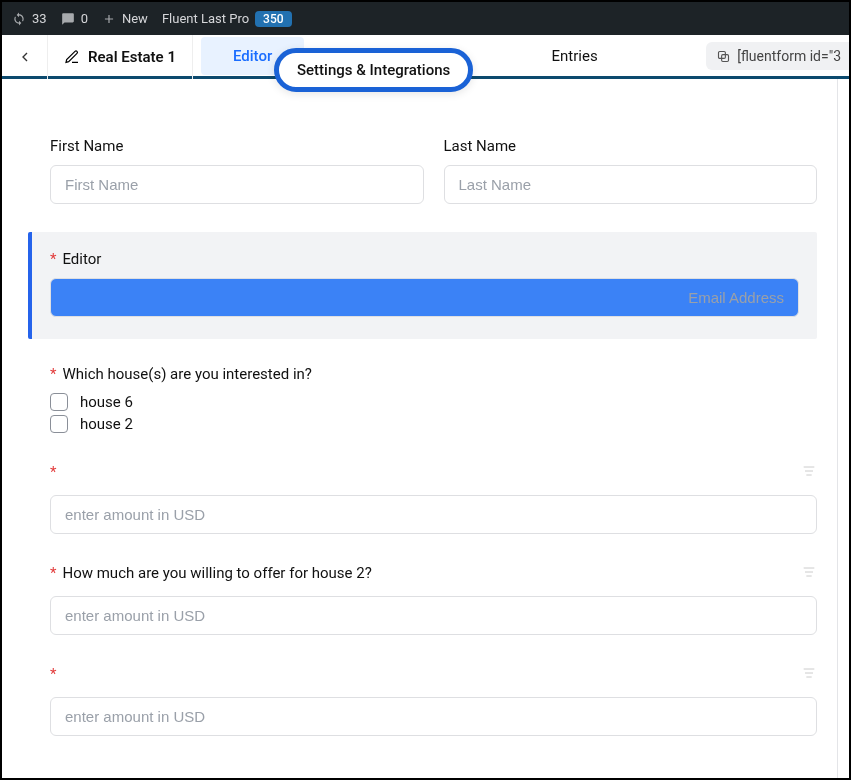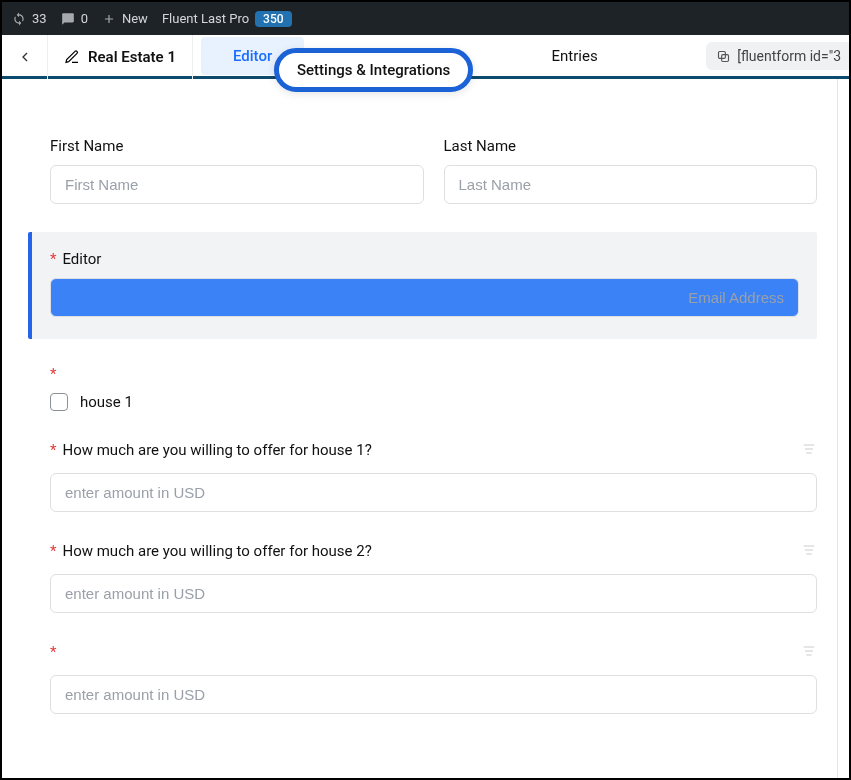--- a/index.html
+++ b/index.html
@@ -268,34 +268,38 @@
       <div class="field-label">
         <span class="req">*</span>
         <span>Editor</span>
       </div>
       <input class="text-input" placeholder="Email Address" style="">
     </div>
 
     <div class="houses-block">
       <div class="field-label">
         <span class="req">*</span>
+        <span>Which house(s) are you interested in?</span>
       </div>
       <div class="check-row">
         <span class="checkbox"></span>
-        <span>house 1</span>
+        <span>house 6</span>
+      </div>
+      <div class="check-row">
+        <span class="checkbox"></span>
+        <span>house 2</span>
       </div>
     </div>
 
     <div class="offer-block">
       <svg class="cond-icon" width="16" height="16" viewBox="0 0 24 24" fill="none" stroke="#888" stroke-width="1.4">
           <path d="M4 6h16M6 12h12M8 18h8"></path>
         </svg>
       <div class="field-label">
         <span class="req">*</span>
-        <span>How much are you willing to offer for house 1?</span>
       </div>
       <input class="text-input" placeholder="enter amount in USD" style="">
     </div>
 
     <div class="offer-block">
       <svg class="cond-icon" width="16" height="16" viewBox="0 0 24 24" fill="none" stroke="#888" stroke-width="1.4">
           <path d="M4 6h16M6 12h12M8 18h8"></path>
         </svg>
       <div class="field-label">
         <span class="req">*</span>

